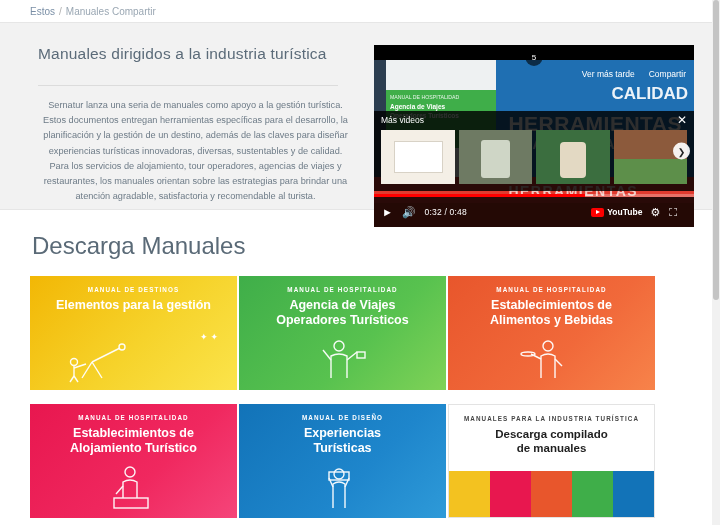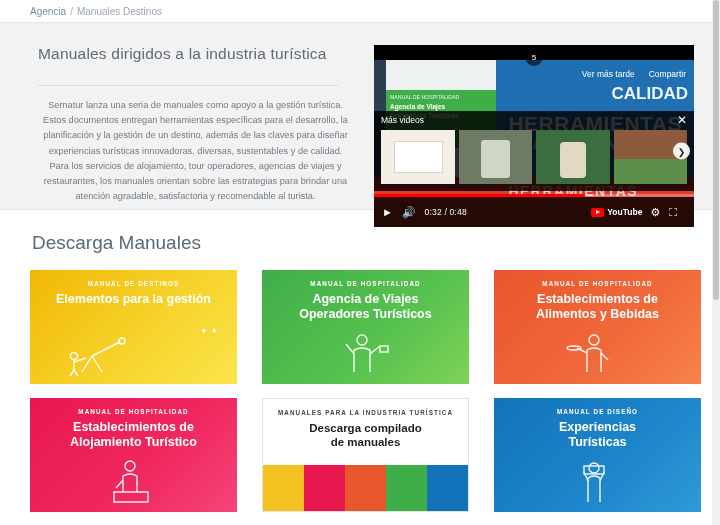--- a/index.html
+++ b/index.html
@@ -197,27 +197,27 @@
   .v-yt .ytlogo:after {
     content: ""; position: absolute; left: 5px; top: 2px;
     border-left: 4px solid #fff; border-top: 2.5px solid transparent; border-bottom: 2.5px solid transparent;
   }
 
   
   .section {
     padding: 18px 30px 0 30px;
   }
   .section-title {
-    font-size: 19px; font-weight: 400; color: #5a6a77;
+    font-size: 24px; font-weight: 400; color: #5a6a77;
     margin: 4px 0 16px 2px;
   }
   .grid {
     display: grid;
     grid-template-columns: repeat(3, 207px);
-    gap: 14px 25px;
+    gap: 14px 2px;
   }
   .card {
     height: 114px; position: relative; overflow: hidden; cursor: pointer;
     color: #fff;
   }
   .card .kicker {
     position: absolute; top: 10px; left: 0; right: 0;
     text-align: center; font-size: 6.3px; font-weight: 700;
     letter-spacing: 1.1px; text-transform: uppercase;
   }
@@ -260,23 +260,23 @@
     position: absolute; left: 1px; top: 0; width: 6px; height: 300px;
     background: #c4c4c4; border-radius: 3px;
   }
 </style>
 </head>
 <body>
 
 <div class="page">
 
   <div class="breadcrumb">
-    <a href="#">Agencia</a>
+    <a href="#">Estos</a>
     <span class="sep">/</span>
-    <span class="cur">Manuales Destinos</span>
+    <span class="cur">Manuales Compartir</span>
   </div>
 
   <div class="hero">
 
     <div class="hero-left">
       <h1 class="hero-title">Manuales dirigidos a la industria turística</h1>
       <div class="hero-rule"></div>
       <p class="hero-body">Sernatur lanza una seria de manuales como apoyo a la gestión turística. Estos documentos entregan herramientas específicas para el desarrollo, la planificación y la gestión de un destino, además de las claves para diseñar experiencias turísticas innovadoras, diversas, sustentables y de calidad. Para los servicios de alojamiento, tour operadores, agencias de viajes y restaurantes, los manuales orientan sobre las estrategias para brindar una atención agradable, satisfactoria y recomendable al turista.</p>
     </div>
 
@@ -406,51 +406,51 @@
         <svg class="fig" viewBox="0 0 207 52">
           <g stroke="#ffffff" stroke-width="1.4" fill="none">
             <circle cx="100" cy="12" r="5"></circle>
               <path d="M93 38 L93 22 Q100 18 107 22 L107 38"></path>
             <rect x="84" y="38" width="34" height="10"></rect>
             <line x1="93" y1="26" x2="86" y2="34"></line>
           </g>
         </svg>
       </div>
 
-      <div class="card c-compilado">
-        <div class="kicker">MANUALES PARA LA INDUSTRIA TURÍSTICA</div>
-        <div class="ctitle small">
-          <span>Descarga compilado</span><br>
-          <span>de manuales</span>
-        </div>
-        <div class="strip">
-          <div class="sc1"></div>
-          <div class="sc2"></div>
-          <div class="sc3"></div>
-          <div class="sc4"></div>
-          <div class="sc5"></div>
-        </div>
-      </div>
-
       <div class="card c-experiencias">
         <div class="kicker">MANUAL DE DISEÑO</div>
         <div class="ctitle">
           <span>Experiencias</span><br>
           <span>Turísticas</span>
         </div>
         <svg class="fig" viewBox="0 0 207 52">
           <g stroke="#ffffff" stroke-width="1.4" fill="none">
             <circle cx="100" cy="14" r="5"></circle>
               <path d="M94 48 L94 24 Q100 20 106 24 L106 48"></path>
             <line x1="94" y1="27" x2="90" y2="18"></line>
               <line x1="106" y1="27" x2="110" y2="18"></line>
             <rect x="90" y="12" width="20" height="8"></rect>
           </g>
         </svg>
       </div>
 
+      <div class="card c-compilado">
+        <div class="kicker">MANUALES PARA LA INDUSTRIA TURÍSTICA</div>
+        <div class="ctitle small">
+          <span>Descarga compilado</span><br>
+          <span>de manuales</span>
+        </div>
+        <div class="strip">
+          <div class="sc1"></div>
+          <div class="sc2"></div>
+          <div class="sc3"></div>
+          <div class="sc4"></div>
+          <div class="sc5"></div>
+        </div>
+      </div>
+
     </div>
   </div>
 
   <div class="scrollbar">
     <div class="thumb"></div>
   </div>
 </div>
 
 </body></html>

